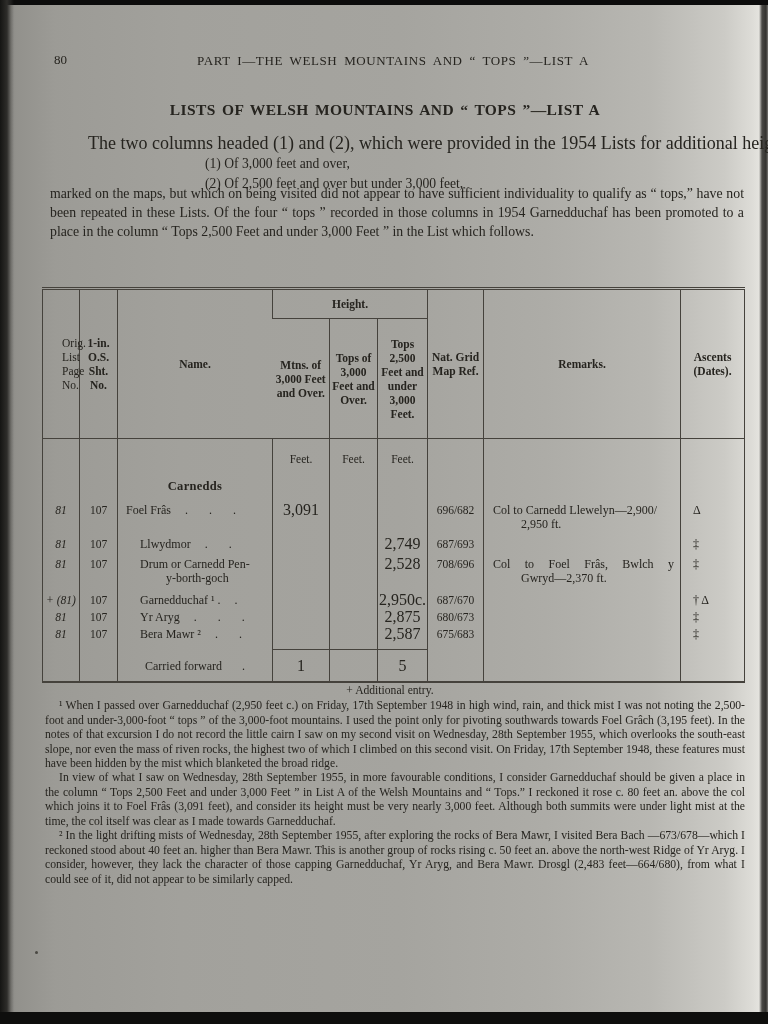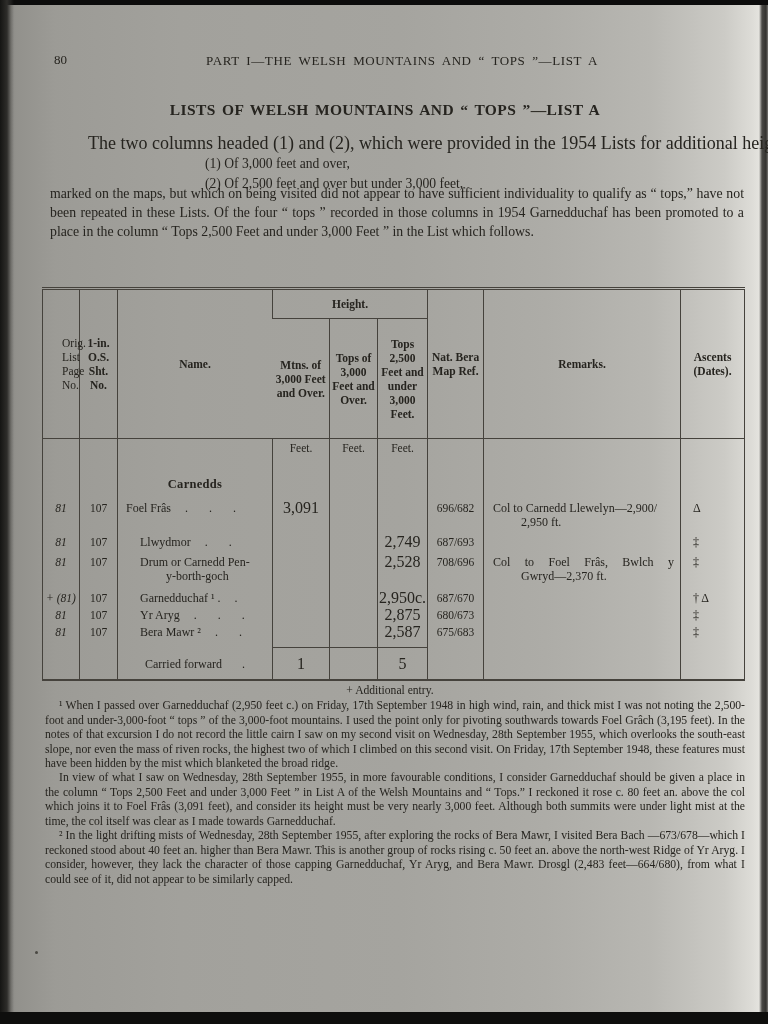--- a/index.html
+++ b/index.html
@@ -14,38 +14,38 @@
   }
   .edge{position:absolute;}
   #edge-top{left:0;top:0;width:768px;height:5px;background:#0c0c0c;}
   #edge-bottom{left:0;top:1012px;width:768px;height:12px;background:#0e0e0d;}
   #edge-left{left:0;top:0;width:14px;height:1024px;
     background:linear-gradient(to right,#151513 0px,#2e2d2a 7px,rgba(60,59,55,0.35) 11px,rgba(60,59,55,0) 14px);}
   #speck{position:absolute;left:35px;top:951px;width:3px;height:3px;background:#4a4843;border-radius:50%;}
 
   .abs{position:absolute;}
   #page-number{left:54px;top:52px;font-size:13px;}
-  #running-header{left:117px;top:53px;width:570px;text-align:center;font-size:13px;letter-spacing:.6px;word-spacing:3px;}
+  #running-header{left:108px;top:53px;width:570px;text-align:center;font-size:13px;letter-spacing:.6px;word-spacing:3px;}
   #page-title{left:60px;top:101px;width:650px;text-align:center;font-weight:bold;font-size:15.5px;letter-spacing:.4px;word-spacing:2px;}
   #intro-lead{left:88px;top:133px;width:680px;font-size:18px;white-space:nowrap;}
   #intro-item-1{left:205px;top:156px;font-size:13.6px;}
   #intro-item-2{left:205px;top:176px;font-size:13.6px;}
   #intro-body{left:50px;top:184px;width:694px;font-size:13.8px;line-height:19px;text-align:justify;}
 
   
   #mountain-table{left:42px;top:287px;width:702px;}
   table{border-collapse:collapse;table-layout:fixed;width:702px;}
   td{border-left:1px solid #45423c;padding:0;vertical-align:top;overflow:visible;
      font-size:12px;line-height:14.5px;}
   td:first-child{border-left:none;}
   table{border:1px solid #45423c;border-top:3px double #45423c;border-bottom:2px solid #45423c;}
   .hdr td{vertical-align:middle;text-align:center;font-weight:bold;font-size:11.5px;line-height:14px;border-bottom:1px solid #45423c;}
   td.h-ital{font-weight:normal;padding-left:19px;}
   td.h-band{border-bottom:1px solid #45423c;margin-left:40px;}
-  .units td{vertical-align:top;text-align:center;padding-top:2px;font-size:11.5px;}
+  .units td{vertical-align:top;text-align:center;padding-top:13px;font-size:11.5px;}
   .units td, .body td{border-bottom:none;}
   .section-cell{text-align:center;font-weight:bold;font-size:12.5px;padding-top:12px;letter-spacing:.3px;}
   .c-orig{text-align:center;font-style:italic;font-size:11.5px;padding-top:2px;white-space:nowrap;}
   .c-os{text-align:center;font-size:11.5px;padding-top:2px;}
   .c-name{padding-left:22px;padding-top:2px;}
   .name-first{padding-left:8px;}
   .dots{white-space:pre;margin-left:14px;letter-spacing:1px;}
   .name-l2{display:block;padding-left:26px;}
   .c-num{text-align:center;padding-top:2px;font-size:16px;}
   .c-grid{text-align:center;font-size:11.5px;padding-top:2px;}
@@ -93,21 +93,21 @@
     <col style="width:56px">
         <col style="width:197px">
         <col style="width:64px">
   </colgroup>
   <tbody>
         <tr class="hdr" style="height:30px">
     <td rowspan="2" class="h-ital">Orig. List Page No.</td>
     <td rowspan="2">1-in. O.S. Sht. No.</td>
     <td rowspan="2">Name.</td>
     <td colspan="3" class="h-band">Height.</td>
-    <td rowspan="2">Nat. Bera Map Ref.</td>
+    <td rowspan="2">Nat. Grid Map Ref.</td>
     <td rowspan="2">Remarks.</td>
     <td rowspan="2">Ascents (Dates).</td>
   </tr>
   <tr class="hdr" style="height:120px">
     <td>Mtns. of 3,000 Feet and Over.</td>
     <td>Tops of 3,000 Feet and Over.</td>
     <td>Tops 2,500 Feet and under 3,000 Feet.</td>
   </tr>
   <tr class="units" style="height:26px">
     <td></td>

